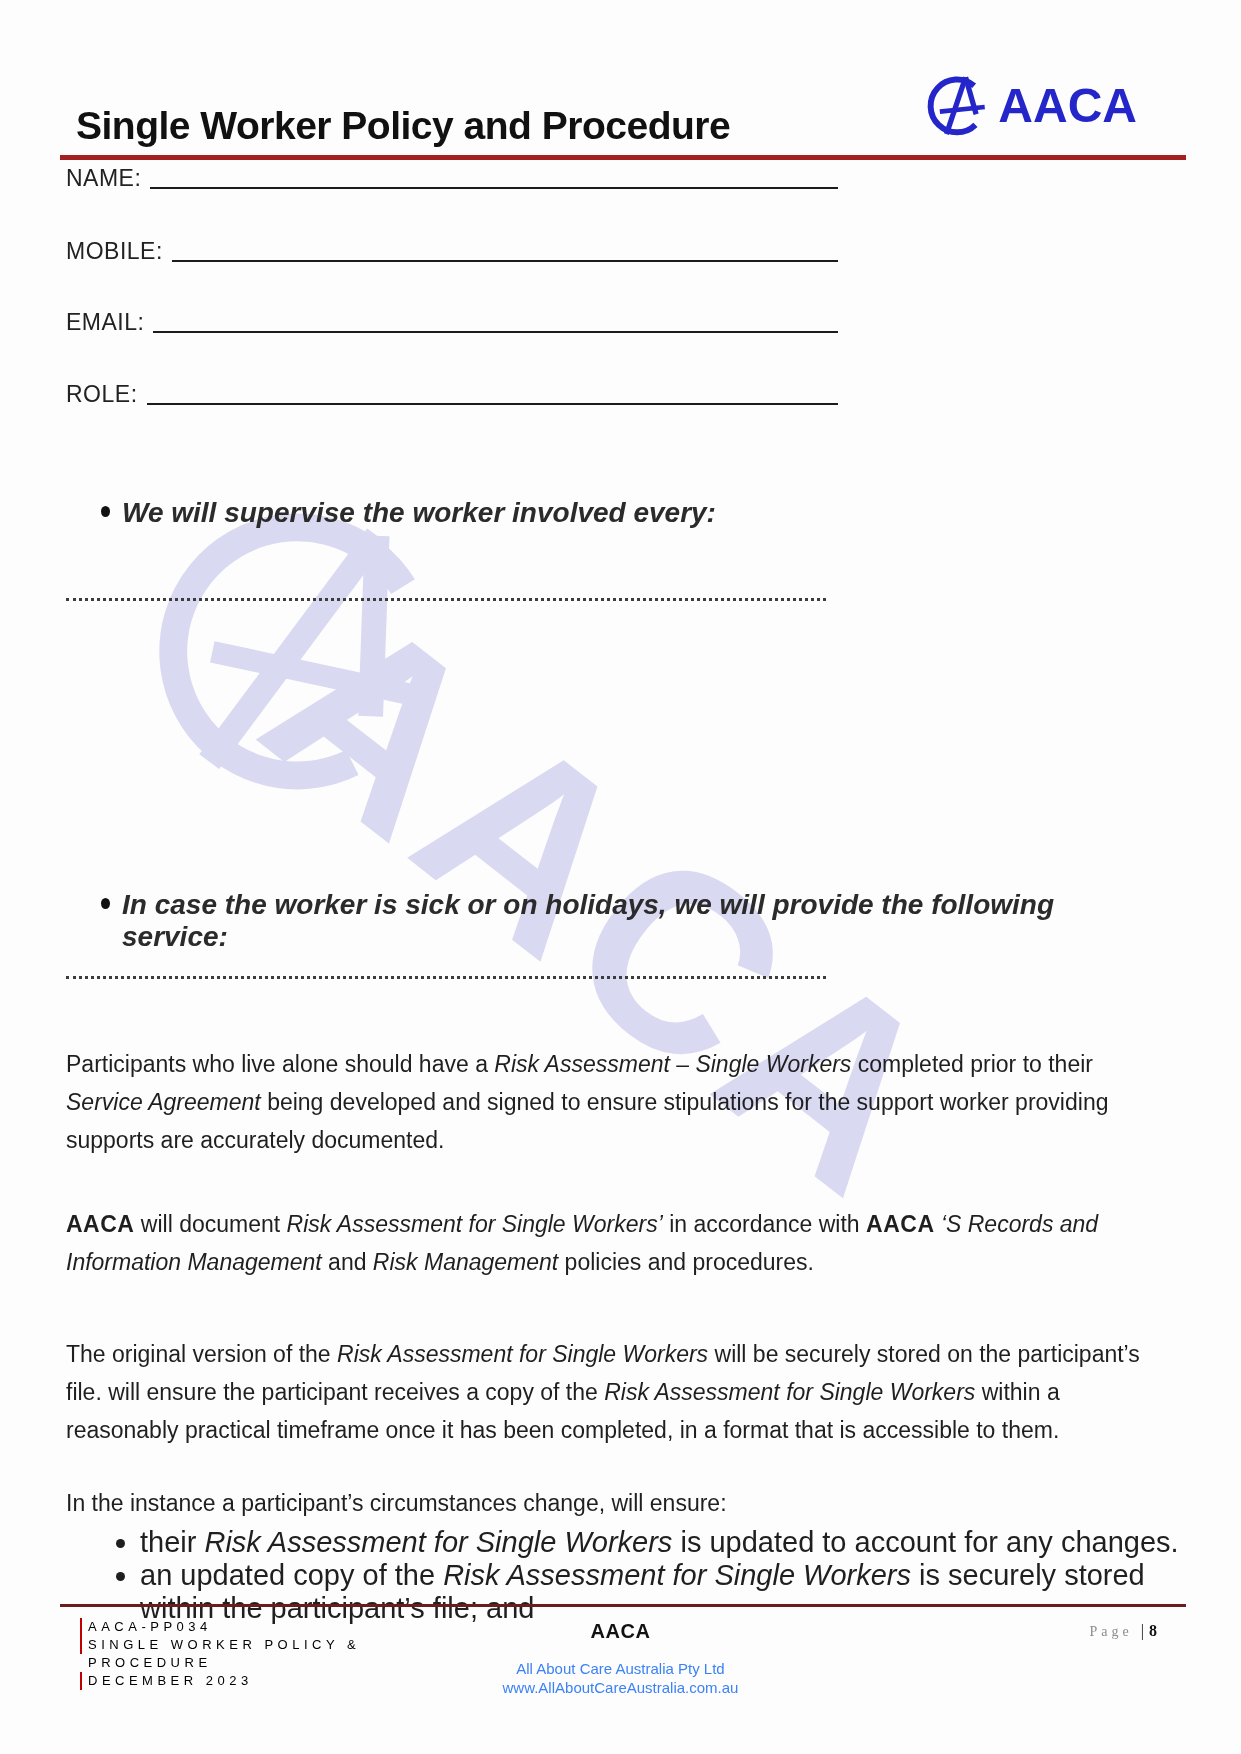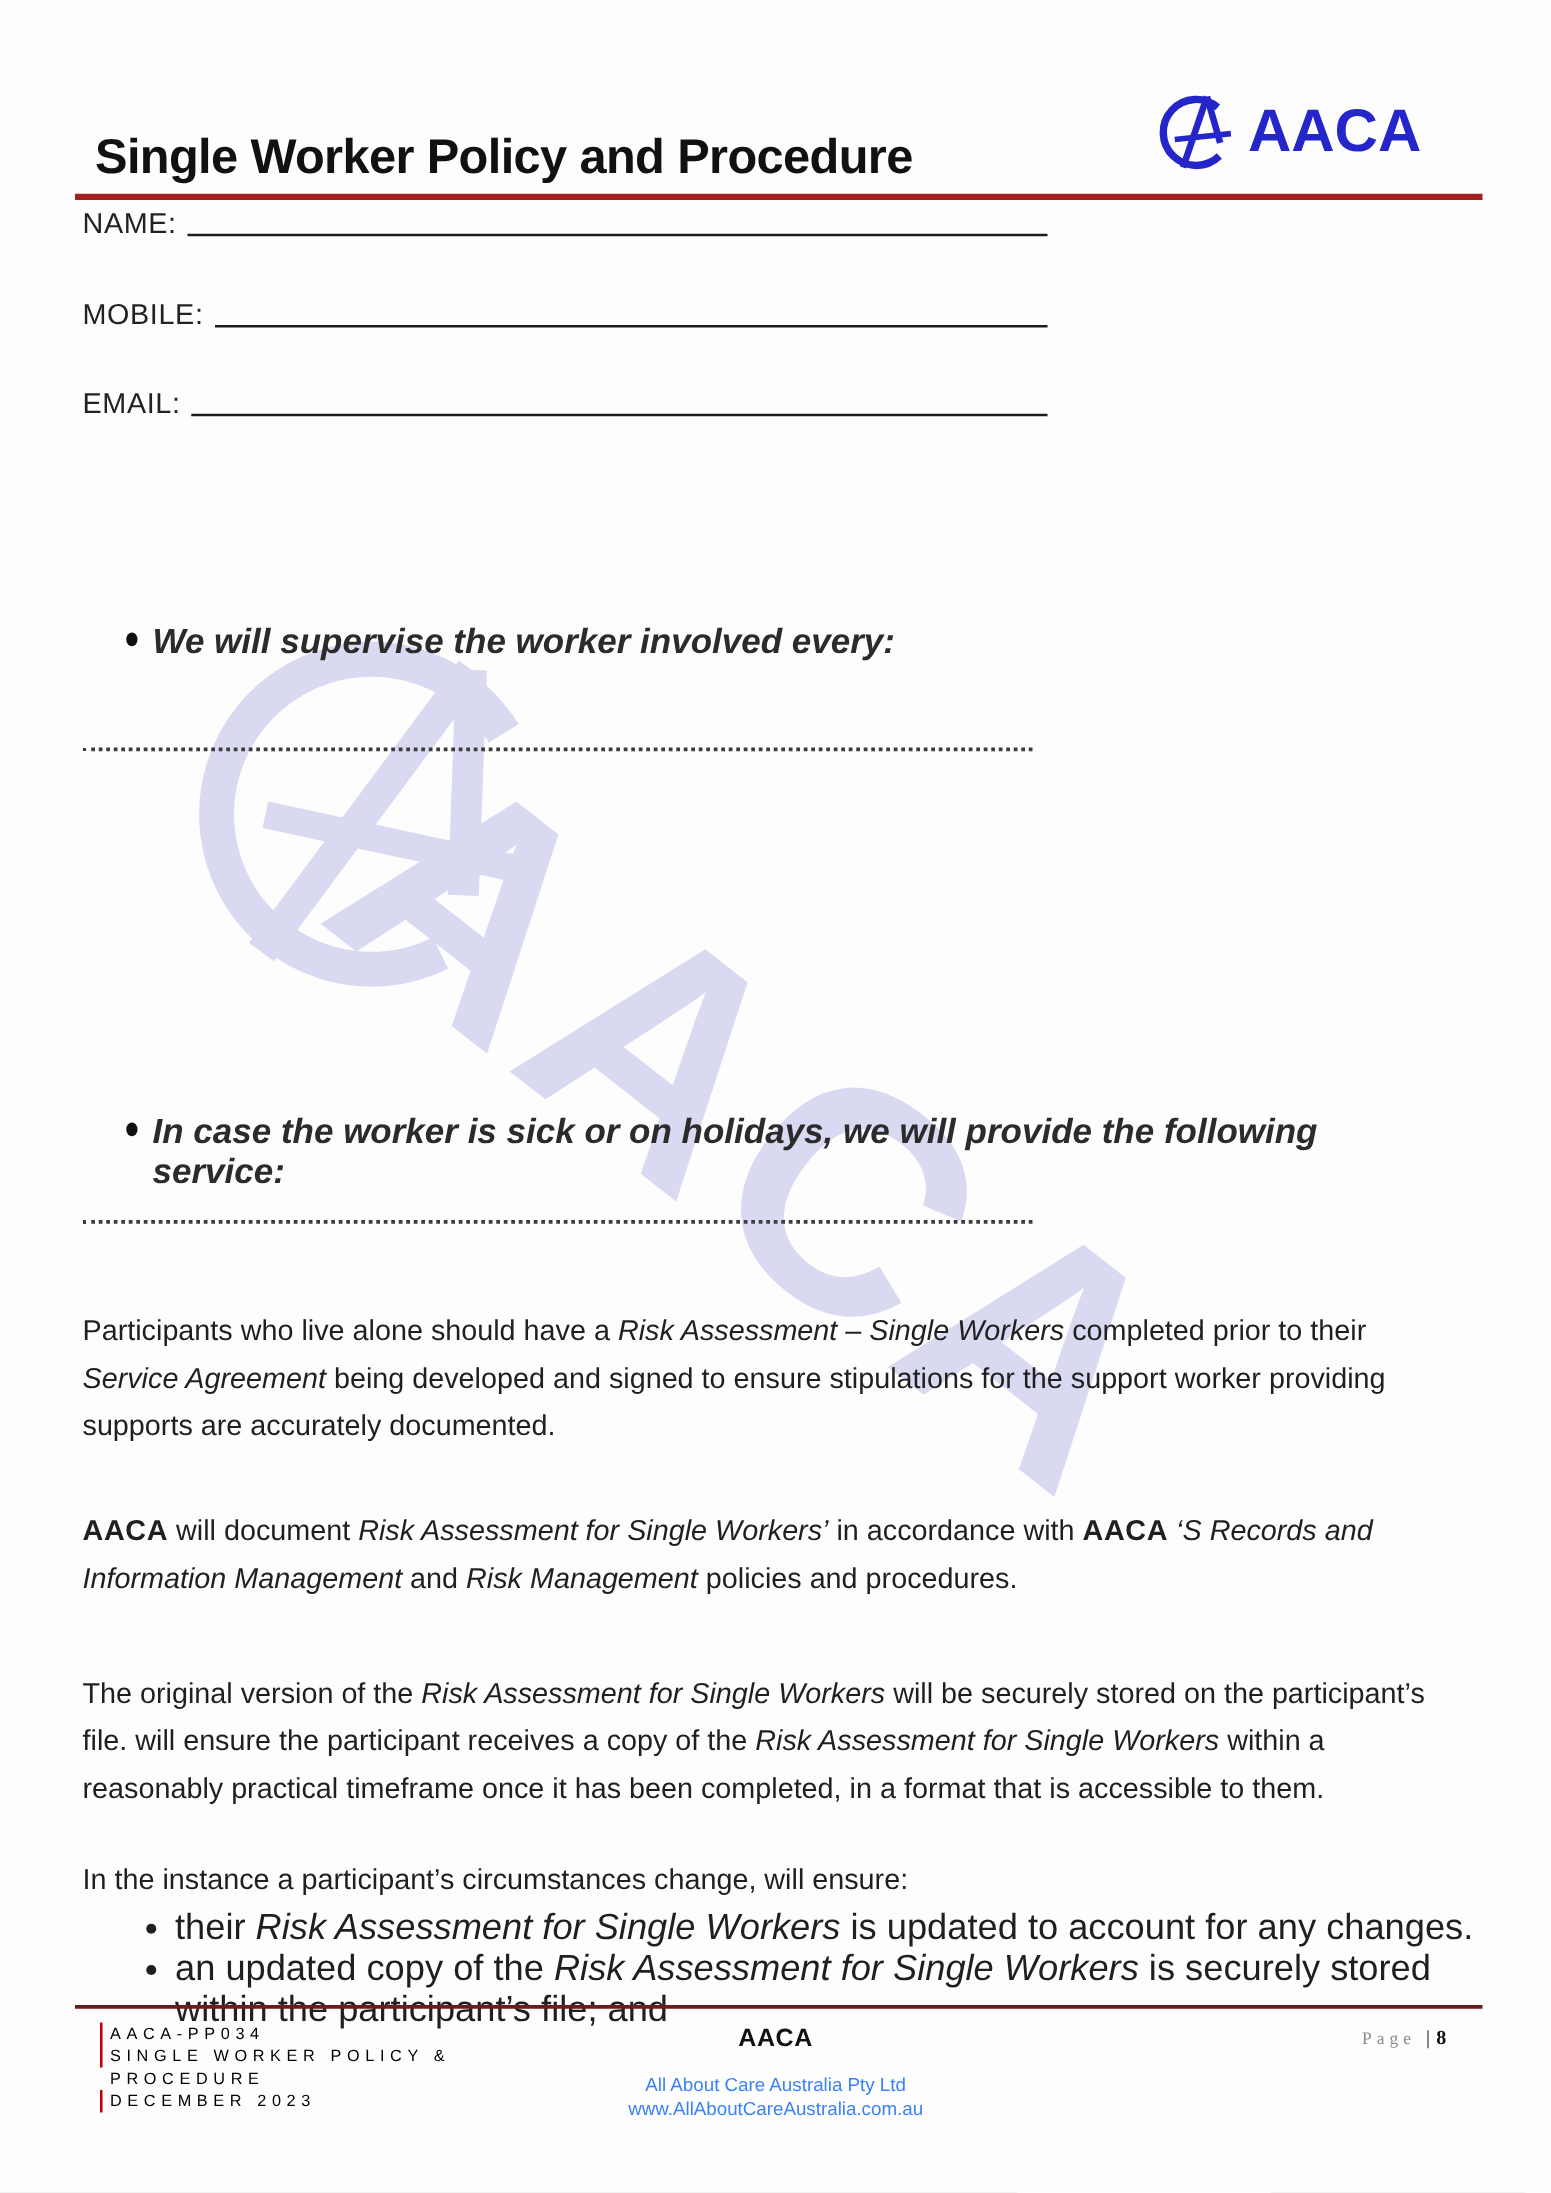--- a/index.html
+++ b/index.html
@@ -155,20 +155,24 @@
     <span class="fill-line"></span>
   </div>
   <div class="form-row row-mobile">
     <span class="form-label">MOBILE:</span>
     <span class="fill-line"></span>
   </div>
   <div class="form-row row-email">
     <span class="form-label">EMAIL:</span>
     <span class="fill-line"></span>
   </div>
+  <div class="form-row row-role">
+    <span class="form-label">ROLE:</span>
+    <span class="fill-line"></span>
+  </div>
 
   <div class="prompt prompt-1">
     <span class="pdot"></span>
     <span>We will supervise the worker involved every:</span>
   </div>
   <div class="answer-line line-1"></div>
 
   <div class="prompt prompt-2">
     <span class="pdot"></span>
     <span>In case the worker is sick or on holidays, we will provide the following service:</span>

